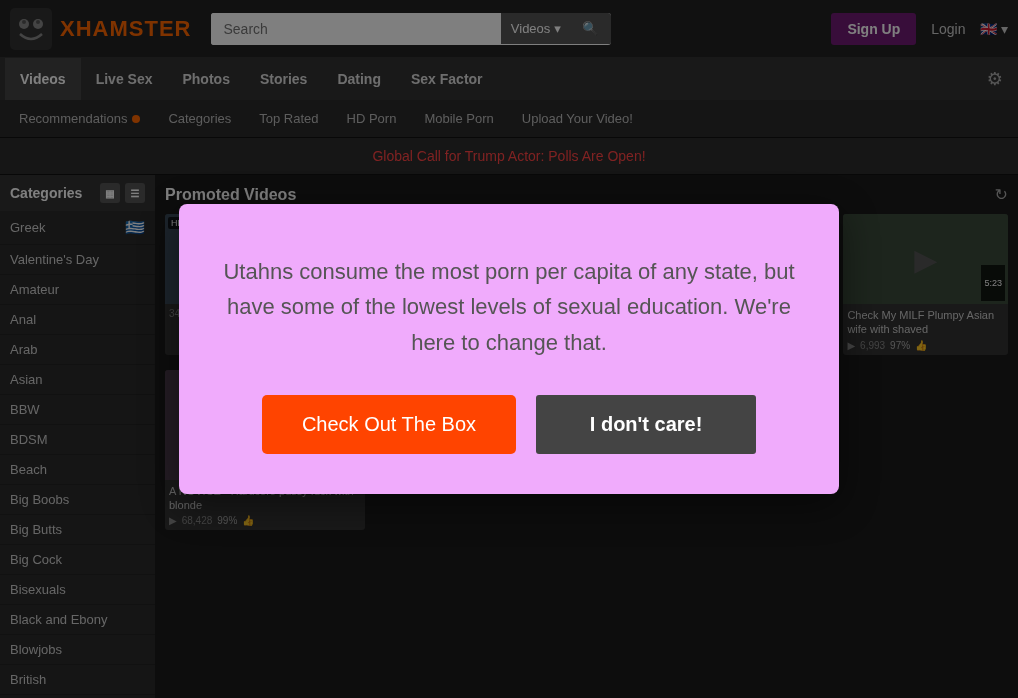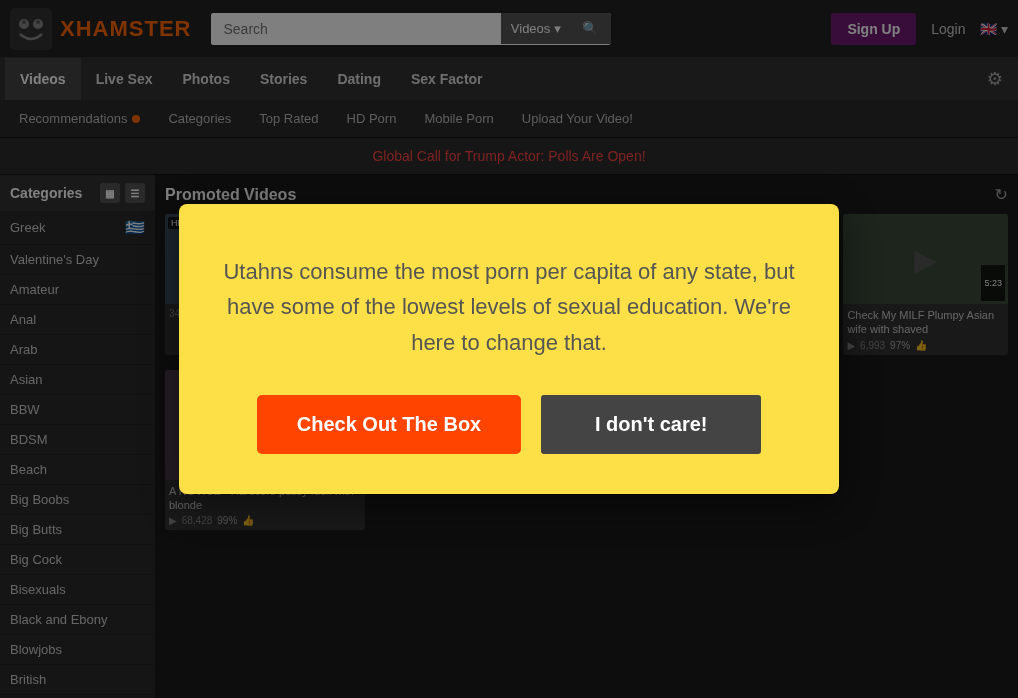--- a/index.html
+++ b/index.html
@@ -59,24 +59,24 @@
     .video-thumb { flex: 1; background: #333; border-radius: 3px; overflow: hidden; position: relative; min-height: 120px; }
     .thumb-placeholder { width: 100%; height: 90px; background: #444; display: flex; align-items: center; justify-content: center; color: #666; font-size: 11px; position: relative; }
     .hd-badge { position: absolute; top: 3px; left: 3px; background: rgba(0,0,0,0.7); color: #fff; font-size: 9px; padding: 1px 3px; border-radius: 2px; }
     .thumb-info { padding: 4px; }
     .thumb-title { color: #ccc; font-size: 11px; line-height: 1.3; margin-bottom: 3px; }
     .thumb-stats { display: flex; align-items: center; gap: 5px; color: #888; font-size: 10px; }
     .thumb-rating { color: #aaa; }
 
     
     .modal-overlay { position: absolute; top: 0; left: 0; width: 100%; height: 100%; background: rgba(0,0,0,0.5); display: flex; align-items: center; justify-content: center; z-index: 1000; }
-    .modal { background: #fde047; border-radius: 8px; padding: 50px 40px 40px; max-width: 660px; width: 90%; text-align: center; box-shadow: 0 10px 40px rgba(0,0,0,0.5); }
+    .modal { background: #f0abfc; border-radius: 8px; padding: 50px 40px 40px; max-width: 660px; width: 90%; text-align: center; box-shadow: 0 10px 40px rgba(0,0,0,0.5); }
     .modal-text { color: #555; font-size: 22px; line-height: 1.6; margin-bottom: 35px; }
     .modal-buttons { display: flex; gap: 20px; justify-content: center; }
-    .modal-btn-primary { background: #ff4400; color: #fff; border: none; padding: 18px 40px; border-radius: 5px; cursor: pointer; font-size: 20px; font-weight: bold; min-width: 220px; }
+    .modal-btn-primary { background: #ff4400; color: #fff; border: none; padding: 18px 40px; border-radius: 5px; cursor: pointer; font-size: 20px; font-weight: normal; min-width: 220px; }
     .modal-btn-secondary { background: #444; color: #fff; border: none; padding: 18px 40px; border-radius: 3px; cursor: pointer; font-size: 20px; font-weight: bold; min-width: 220px; }
   </style>
 </head>
 <body>
 
 <div class="header">
   <a class="logo" href="#">
     <svg class="logo-icon" viewBox="0 0 42 42" xmlns="http://www.w3.org/2000/svg">
       <rect width="42" height="42" rx="5" fill="#333"></rect>
       <circle cx="14" cy="16" r="5" fill="#888"></circle>

